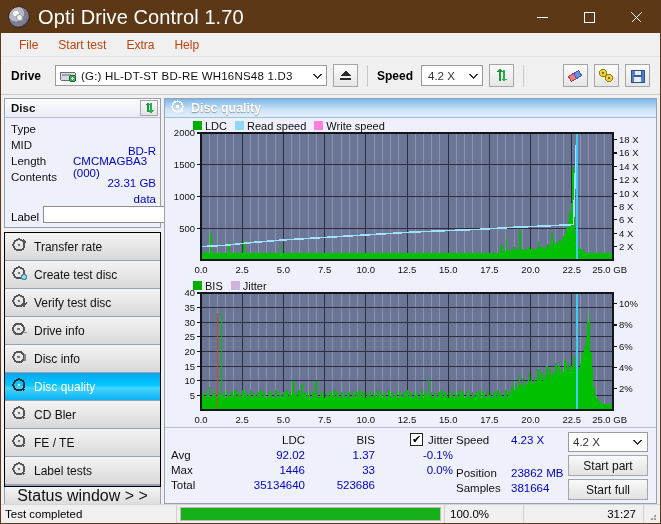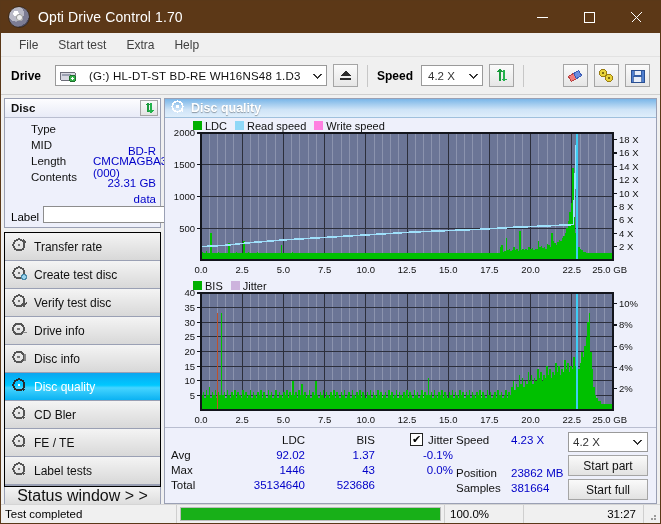--- a/index.html
+++ b/index.html
@@ -23,52 +23,52 @@
   .title-icon {
     width:22px; height:22px; margin-left:7px; margin-right:8px;
     border-radius:50%;
     background:radial-gradient(circle at 35% 33%, #ffffff 0 14%, #b9b9c6 15% 42%, #7c7c93 43% 70%, #4c4c63 71% 100%);
     border:1px solid #3b2a1a; position:relative;
   }
   .title-icon:after{
     content:""; position:absolute; left:7px; top:7px; width:7px; height:7px;
     border-radius:50%; background:#efefef; box-shadow:inset 0 0 0 1px #9a9a9a;
   }
-  .title-text { font-size:14px; letter-spacing:.1px; }
+  .title-text { font-size:20px; letter-spacing:.1px; }
   .title-btns { margin-left:auto; display:flex; height:32px; }
   .tbtn {
     width:47px; height:32px; display:flex; align-items:center; justify-content:center;
     color:#fff; font-size:14px; line-height:1;
   }
   .tbtn svg { display:block; }
   
   .menubar {
     height:24px; background:#f0f0f0; display:flex; align-items:center;
     padding-left:8px; gap:0; flex:0 0 auto; border-bottom:1px solid #e2e2e2;
   }
-  .menuitem { padding:3px 10px; font-size:12px; color:#404040; }
+  .menuitem { padding:3px 10px; font-size:12px; color:#c2410c; }
   
   .toolbar {
     height:38px; background:#f0f0f0; display:flex; align-items:center;
     padding:0 6px; gap:6px; flex:0 0 auto;
     border-bottom:1px solid #cfcfcf;
   }
   .lbl-bold { font-weight:bold; font-size:12px; color:#000; }
   .combo {
     height:21px; background:#fff; border:1px solid #9a9a9a;
     display:flex; align-items:center; font-size:11.5px; color:#111;
     padding:0 0 0 3px; position:relative;
   }
   .combo .arrow {
     width:18px; height:19px; margin-left:auto;
     display:flex; align-items:center; justify-content:center; color:#444;
     font-size:9px;
   }
   .drive-combo { width:272px; }
-  .drive-combo .dtext { margin-left:13px; letter-spacing:.2px; }
+  .drive-combo .dtext { margin-left:5px; letter-spacing:.2px; }
   .speed-combo { width:62px; }
   .speed-combo .stext { color:#333; padding-left:3px; }
   .tb-btn {
     width:25px; height:23px; border:1px solid #a5a5a5; background:linear-gradient(#fbfbfb,#e6e6e6);
     display:flex; align-items:center; justify-content:center;
   }
   .tb-sep { width:1px; height:22px; background:#c7c7c7; margin:0 3px; }
   
   .body { flex:1 1 auto; display:flex; min-height:0; padding:3px 3px 0 3px; gap:3px; background:#f0f0f0;}
   
@@ -80,21 +80,21 @@
     height:19px; display:flex; align-items:center; padding:0 2px 0 6px;
     background:linear-gradient(#fdfdff,#e8ebf7);
     border-bottom:1px solid #b9bed0; font-weight:bold; font-size:11.5px; color:#111;
   }
   .panel-head .hbtn {
     margin-left:auto; width:18px; height:16px; border:1px solid #a5a5a5;
     background:linear-gradient(#fafafa,#e3e3e3); display:flex; align-items:center; justify-content:center;
   }
   .disc-rows { padding:3px 4px 4px 6px; }
   .drow { display:flex; align-items:center; height:16px; font-size:11.5px; }
-  .drow .k { color:#111; width:62px; flex:0 0 auto;margin-left:20px;}
+  .drow .k { color:#111; width:62px; flex:0 0 auto;}
   .drow .v { margin-left:auto; color:#0000c8;margin-top:44px; }
   .label-row { display:flex; align-items:flex-end; gap:4px; margin-top:19px;}
   .label-row .k { width:40px; font-size:11.5px; }
   .label-input {
     flex:1 1 auto; height:17px; background:#fff; border:1px solid #8d8d8d;
   }
   .label-btn {
     width:19px; height:19px; border:1px solid #a5a5a5;
     background:linear-gradient(#fafafa,#e3e3e3); display:flex; align-items:center; justify-content:center;
   }
@@ -671,21 +671,21 @@
           </div>
           <div class="st-row">
             <span class="name">Avg</span>
             <span class="c1">92.02</span>
             <span class="c2">1.37</span>
             <span class="c3">-0.1%</span>
           </div>
           <div class="st-row">
             <span class="name">Max</span>
             <span class="c1">1446</span>
-            <span class="c2">43</span>
+            <span class="c2">33</span>
             <span class="c3">0.0%</span>
           </div>
           <div class="st-row">
             <span class="name">Total</span>
             <span class="c1">35134640</span>
             <span class="c2">523686</span>
             <span class="c3"></span>
           </div>
         </div>
         <div class="stats-r">

